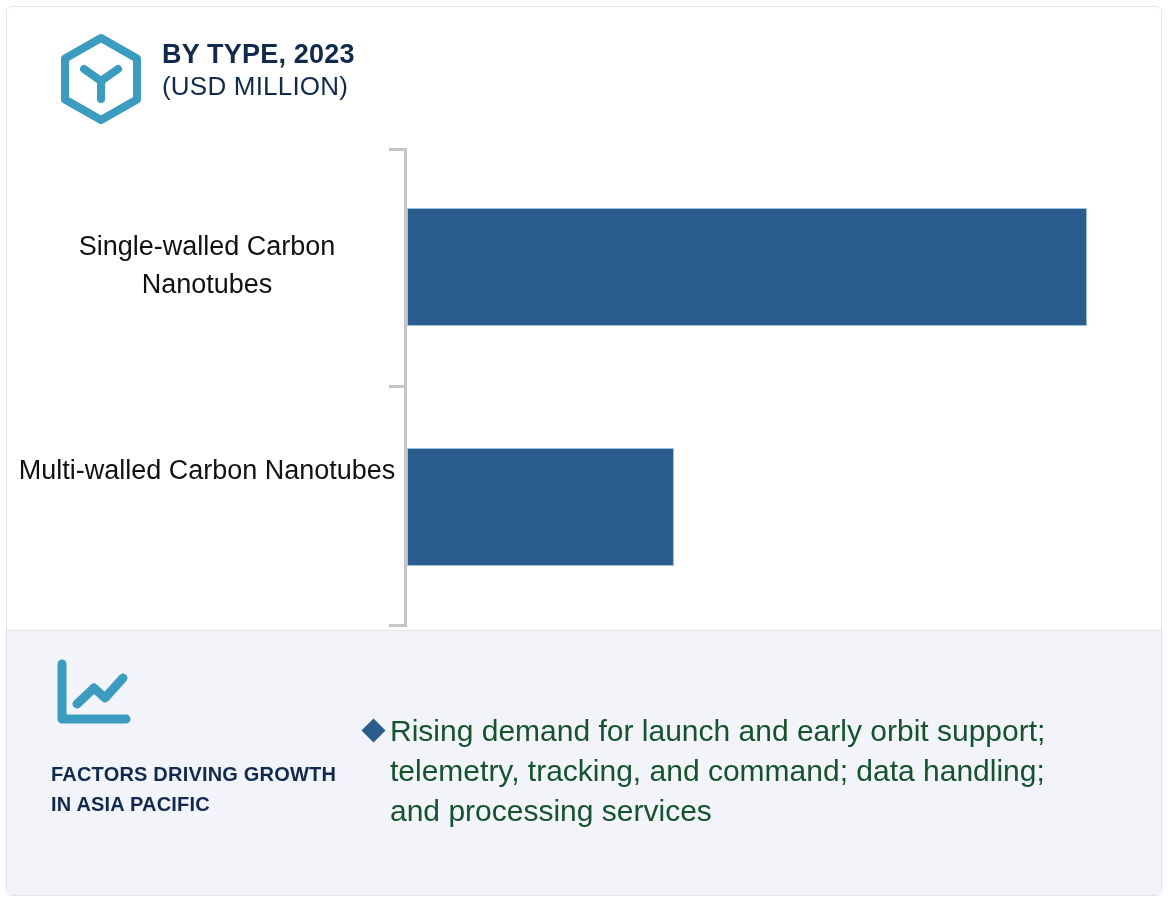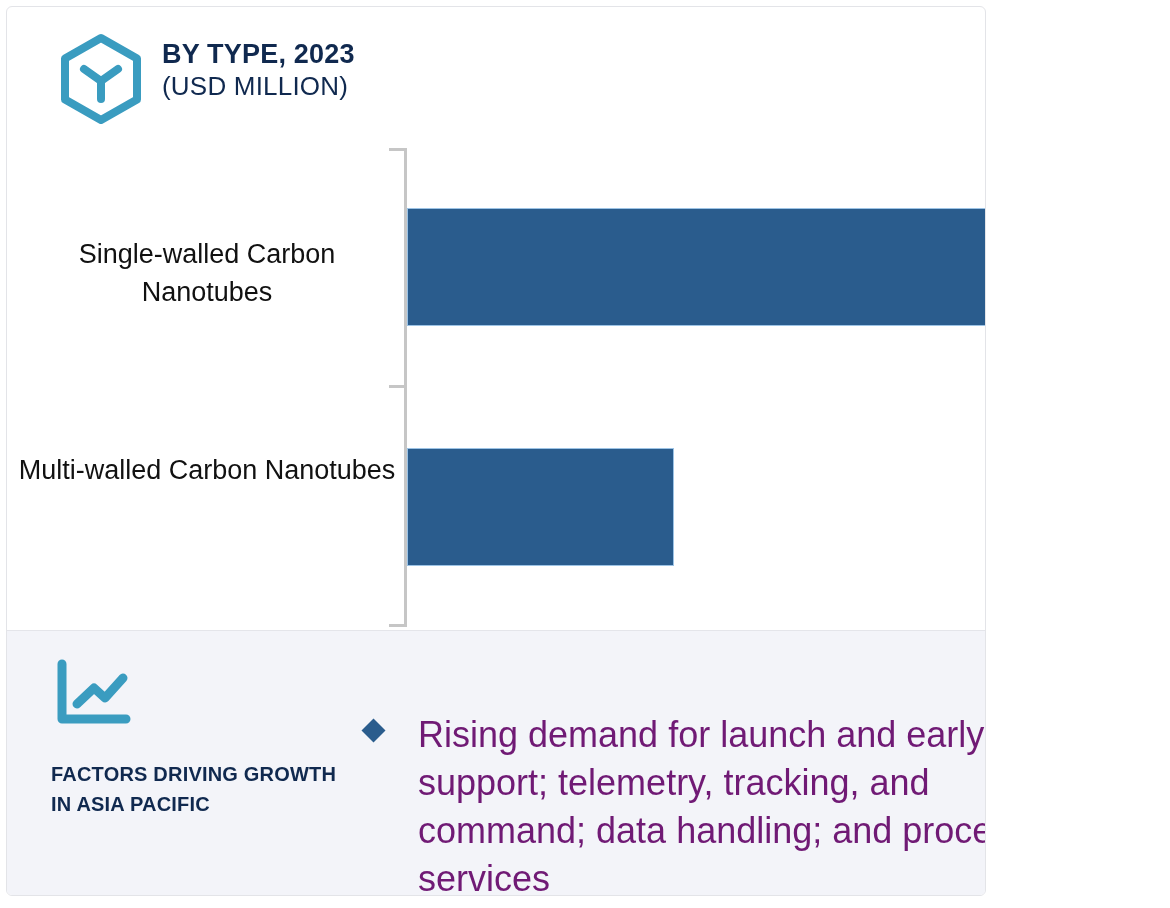--- a/index.html
+++ b/index.html
@@ -11,21 +11,21 @@
     width: 1170px;
     height: 908px;
     font-family: "Liberation Sans", sans-serif;
     overflow: hidden;
   }
 
   #infographic {
     position: absolute;
     left: 6px;
     top: 6px;
-    width: 980px;
+    width: 1156px;
     height: 890px;
     background: #ffffff;
     border: 1px solid #e3e4e8;
     border-radius: 6px;
     box-sizing: border-box;
     overflow: hidden;
   }
 
   
   #header {
@@ -99,21 +99,21 @@
 
   .cat-label {
     position: absolute;
     left: 10px;
     width: 380px;
     text-align: center;
     color: #111111;
     font-size: 27px;
     line-height: 1.42;
   }
-  #cat-label-0 { top: 90px; margin-top: 8px; }
+  #cat-label-0 { top: 90px; }
   #cat-label-1 { top: 314px; }
 
   
   #footer {
     position: absolute;
     left: 0;
     top: 623px;
     width: 100%;
     height: 267px;
     background: #f3f4f9;
@@ -152,25 +152,24 @@
     flex: 0 0 auto;
     width: 17px;
     height: 17px;
     margin-top: 11px;
     margin-right: 8px;
     background: #2a5c8d;
     transform: rotate(45deg);
   }
   .bullet-text {
     flex: 1 1 auto;
-    color: #701a75;
-    font-size: 36px;
+    color: #14532d;
+    font-size: 30px;
     line-height: 1.33;
     font-family: "Liberation Sans", sans-serif;
-    margin-left: 28px;
   }
 </style>
 </head>
 <body>
 
 <div id="infographic">
 
   <div id="header">
 
     <div id="hex-icon">

